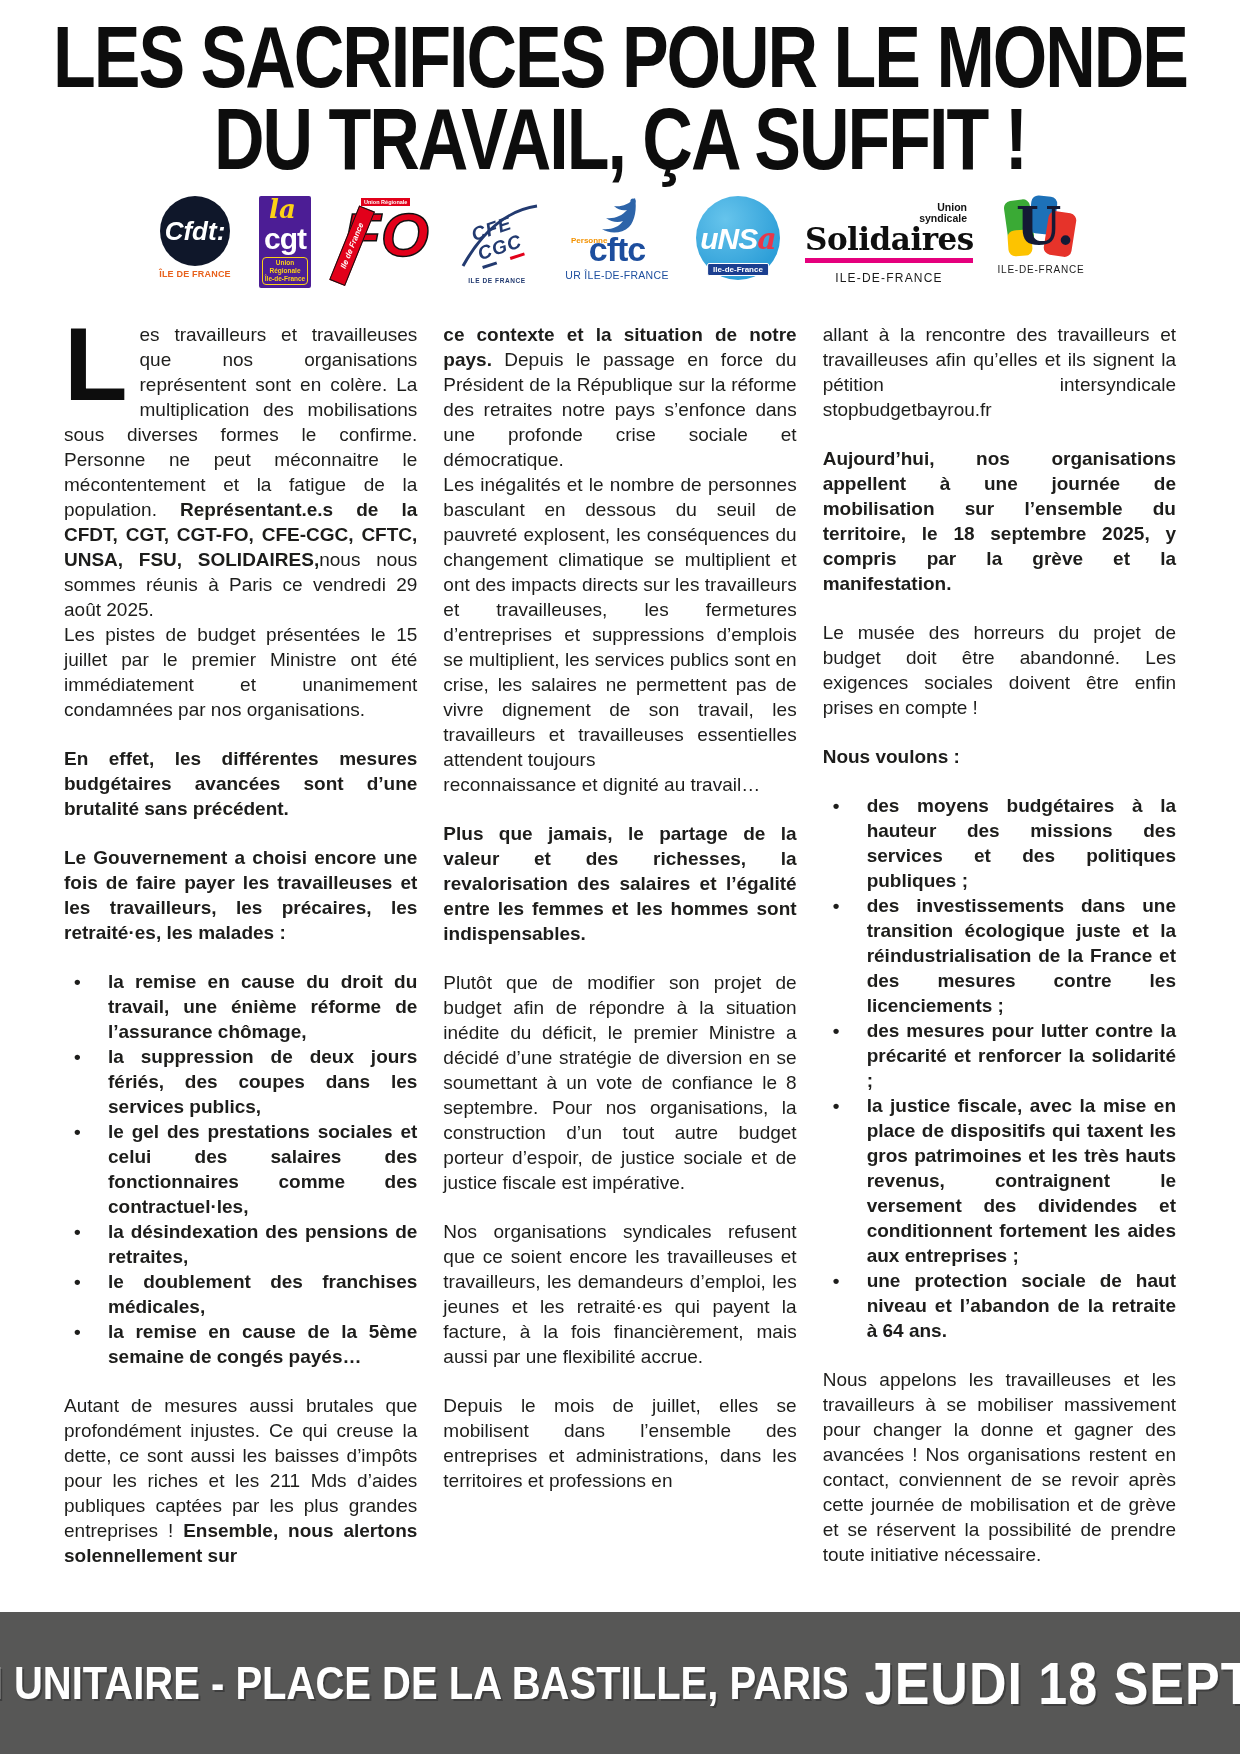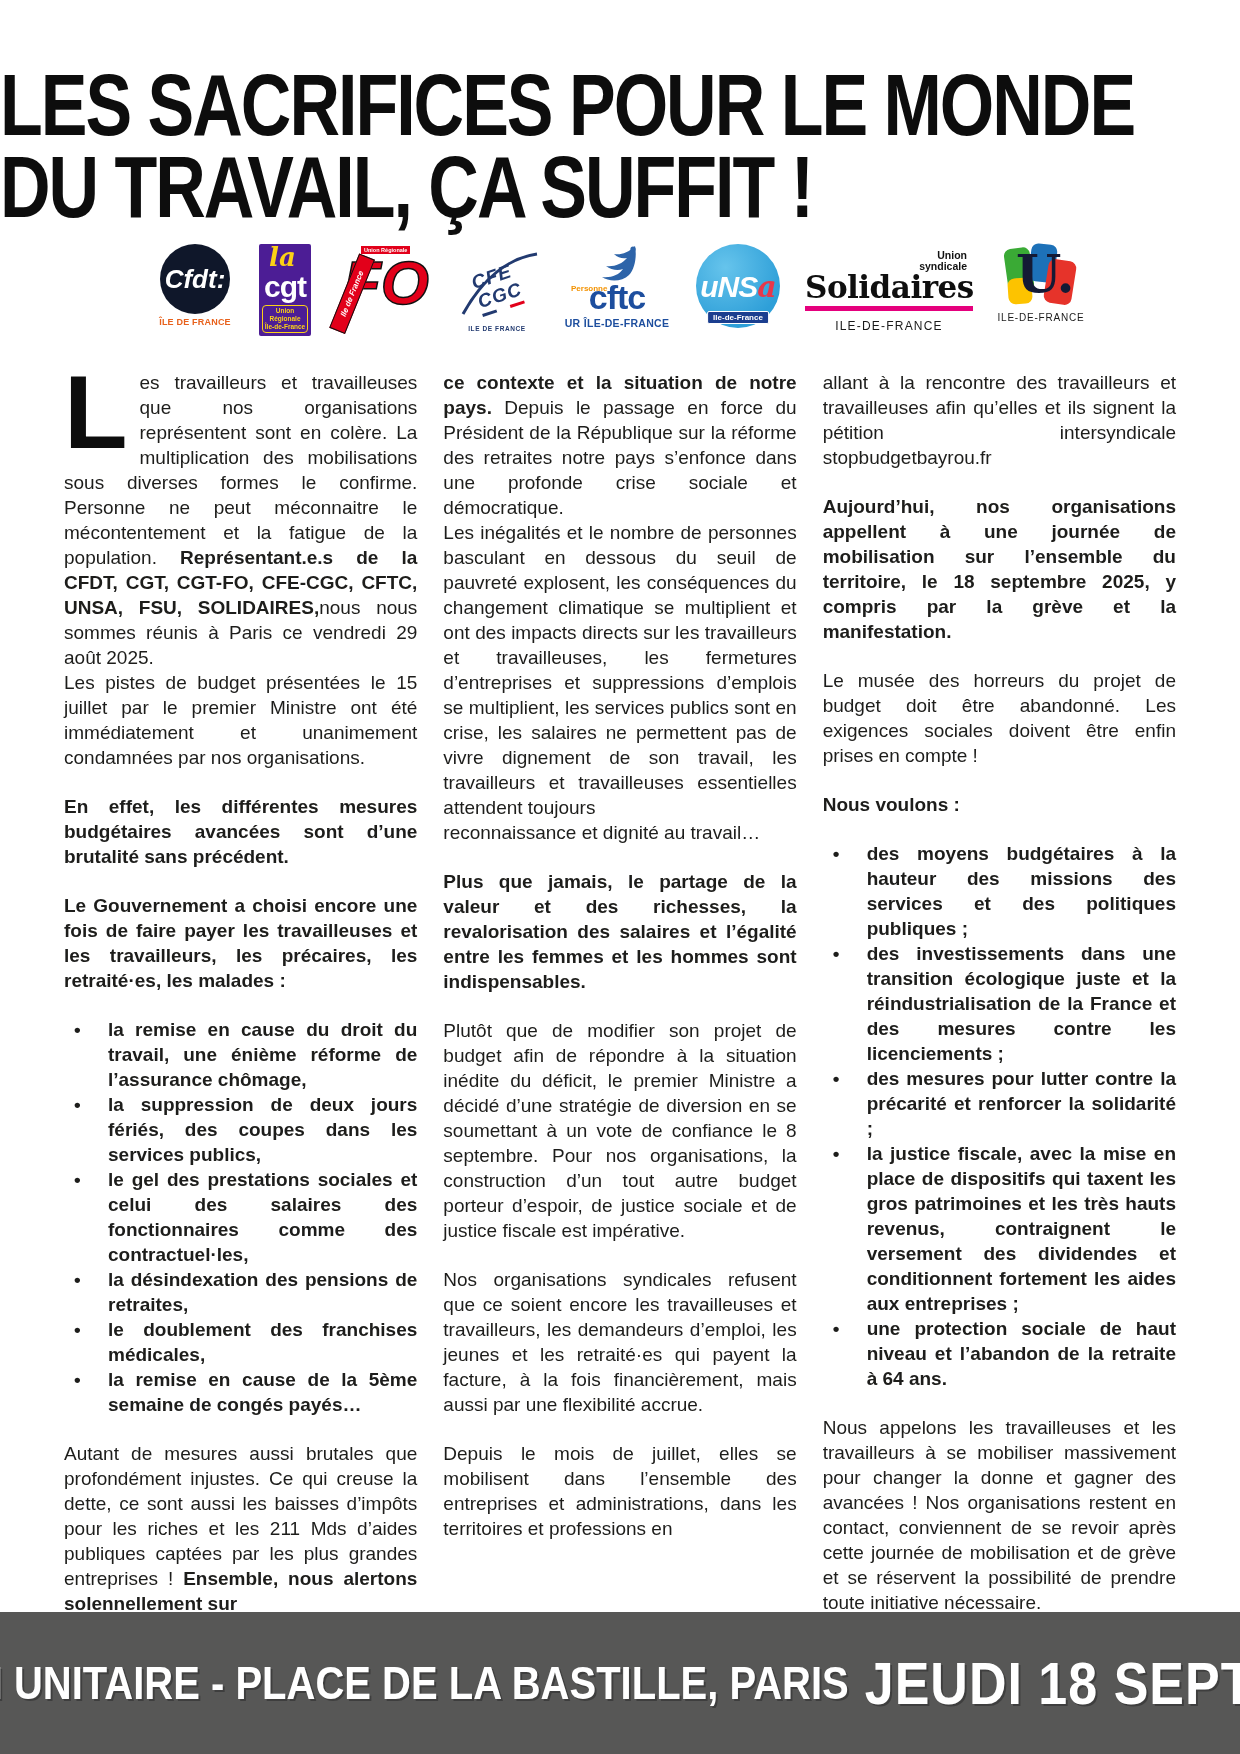--- a/index.html
+++ b/index.html
@@ -3,21 +3,21 @@
 <meta charset="utf-8">
 <style>
   html,body { margin:0; padding:0; background:#e8e8e8; }
   .page {
     position:relative; width:1240px; height:1754px; margin:0 auto;
     background:#ffffff; overflow:hidden;
     font-family:"Liberation Sans", sans-serif; color:#1d1d1b;
   }
 
   
-  .title-wrap { padding-top:64px; }
+  .title-wrap { padding-top:16px; text-align:center; }
   .title-line {
     font-size:70px; font-weight:900; letter-spacing:-2px; color:#0d0d0d;
     line-height:82px; transform:scaleY(1.25); transform-origin:center;
     white-space:nowrap;
   }
 
   
   .logos {
     margin-top:16px; display:flex; justify-content:center; align-items:flex-start;
     gap:20px; height:104px;
@@ -64,21 +64,21 @@
   .cfe-region { position:absolute; bottom:4px; left:0; right:0; text-align:center;
     color:#223A70; font-size:6.5px; font-weight:700; letter-spacing:.6px; }
 
   
   .cftc { width:108px; text-align:center; }
   .cftc-dove { display:block; margin:0 auto; }
   .cftc-small { position:absolute; top:40px; left:8px; color:#F39200;
     font-size:8px; font-weight:700; }
   .cftc-name { color:#1D4E9E; font-weight:900; font-size:34px; line-height:.9;
     letter-spacing:-1px; margin-top:-2px; }
-  .cftc-region { margin-top:4px; color:#1D4E9E; font-weight:700; font-size:10.5px; letter-spacing:.3px; }
+  .cftc-region { margin-top:4px; color:#1D4E9E; font-weight:400; font-size:10.5px; letter-spacing:.3px; }
 
   
   .unsa { width:94px; text-align:center; }
   .unsa-circle { width:84px; height:84px; margin:0 auto; border-radius:50%;
     background:radial-gradient(circle at 35% 28%, #66C4EC, #2E9FD8 72%);
     display:flex; align-items:center; justify-content:center; }
   .unsa-name { color:#fff; font-weight:900; font-style:italic; font-size:30px; letter-spacing:-1px; }
   .unsa-a { color:#E8374A; font-family:"DejaVu Serif", serif; font-style:italic; }
   .unsa-band { position:absolute; bottom:4px; left:50%; transform:translateX(-50%);
     background:#1B3E8F; border:1px solid #fff; border-radius:2px; color:#fff;

